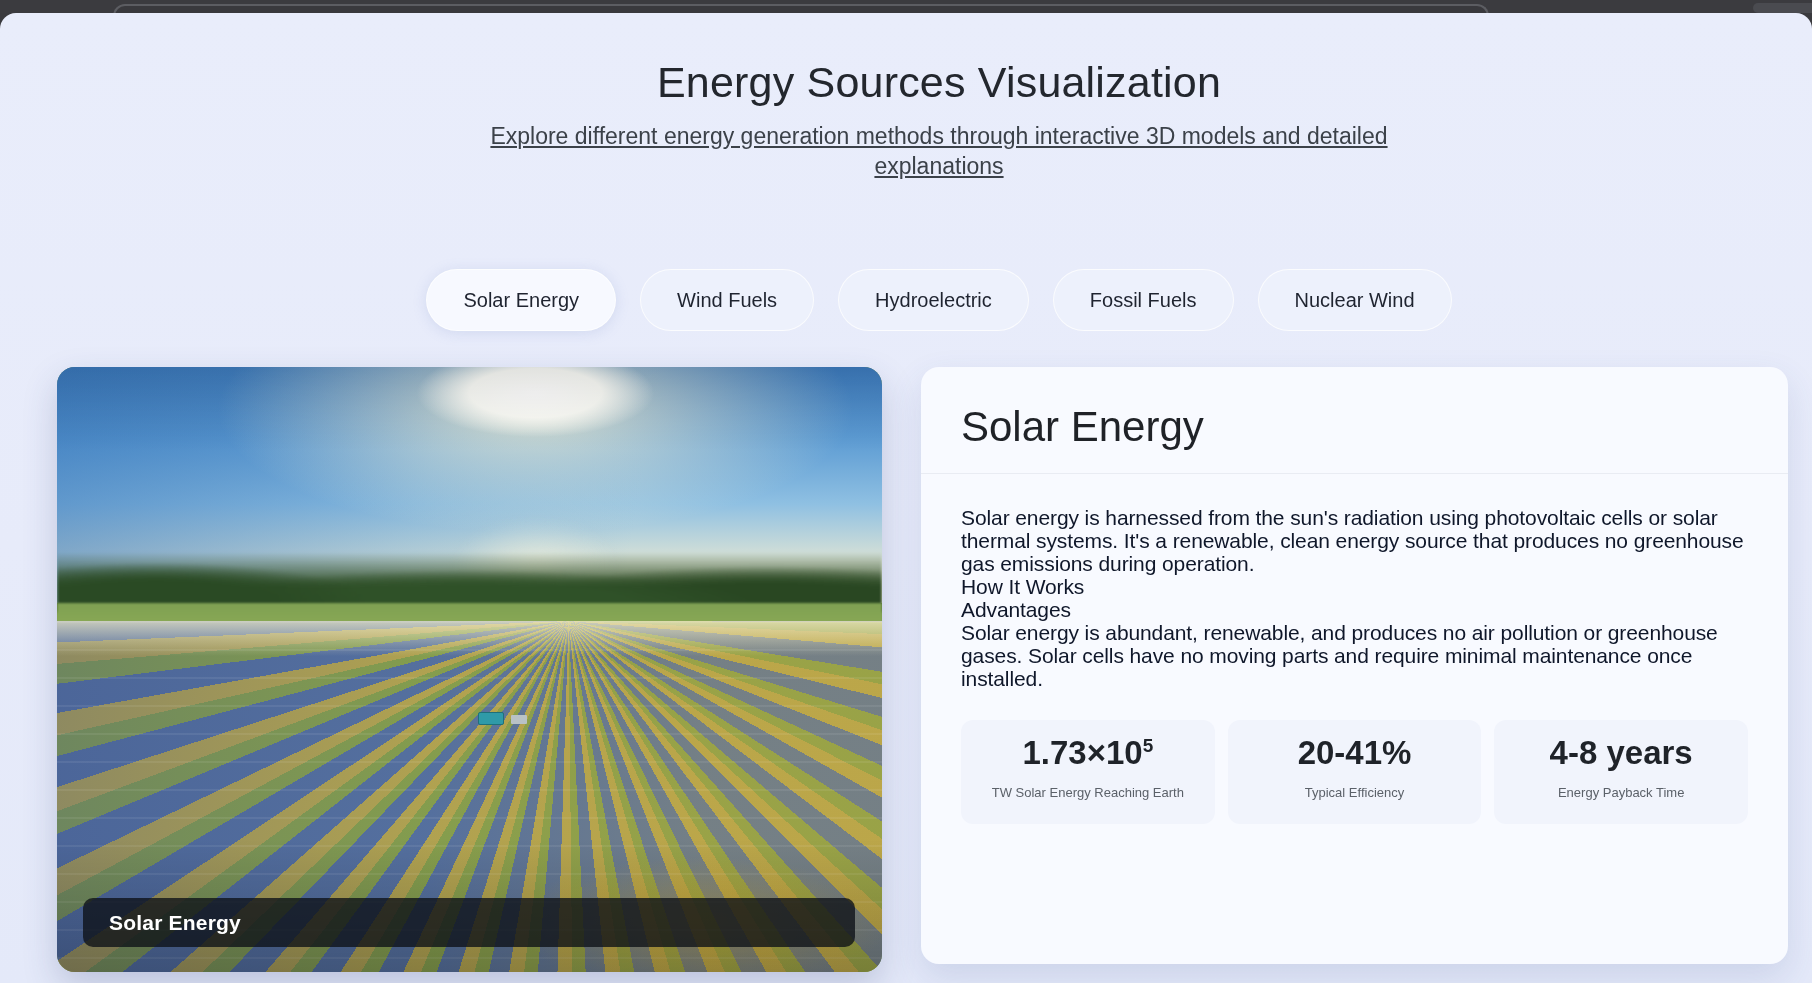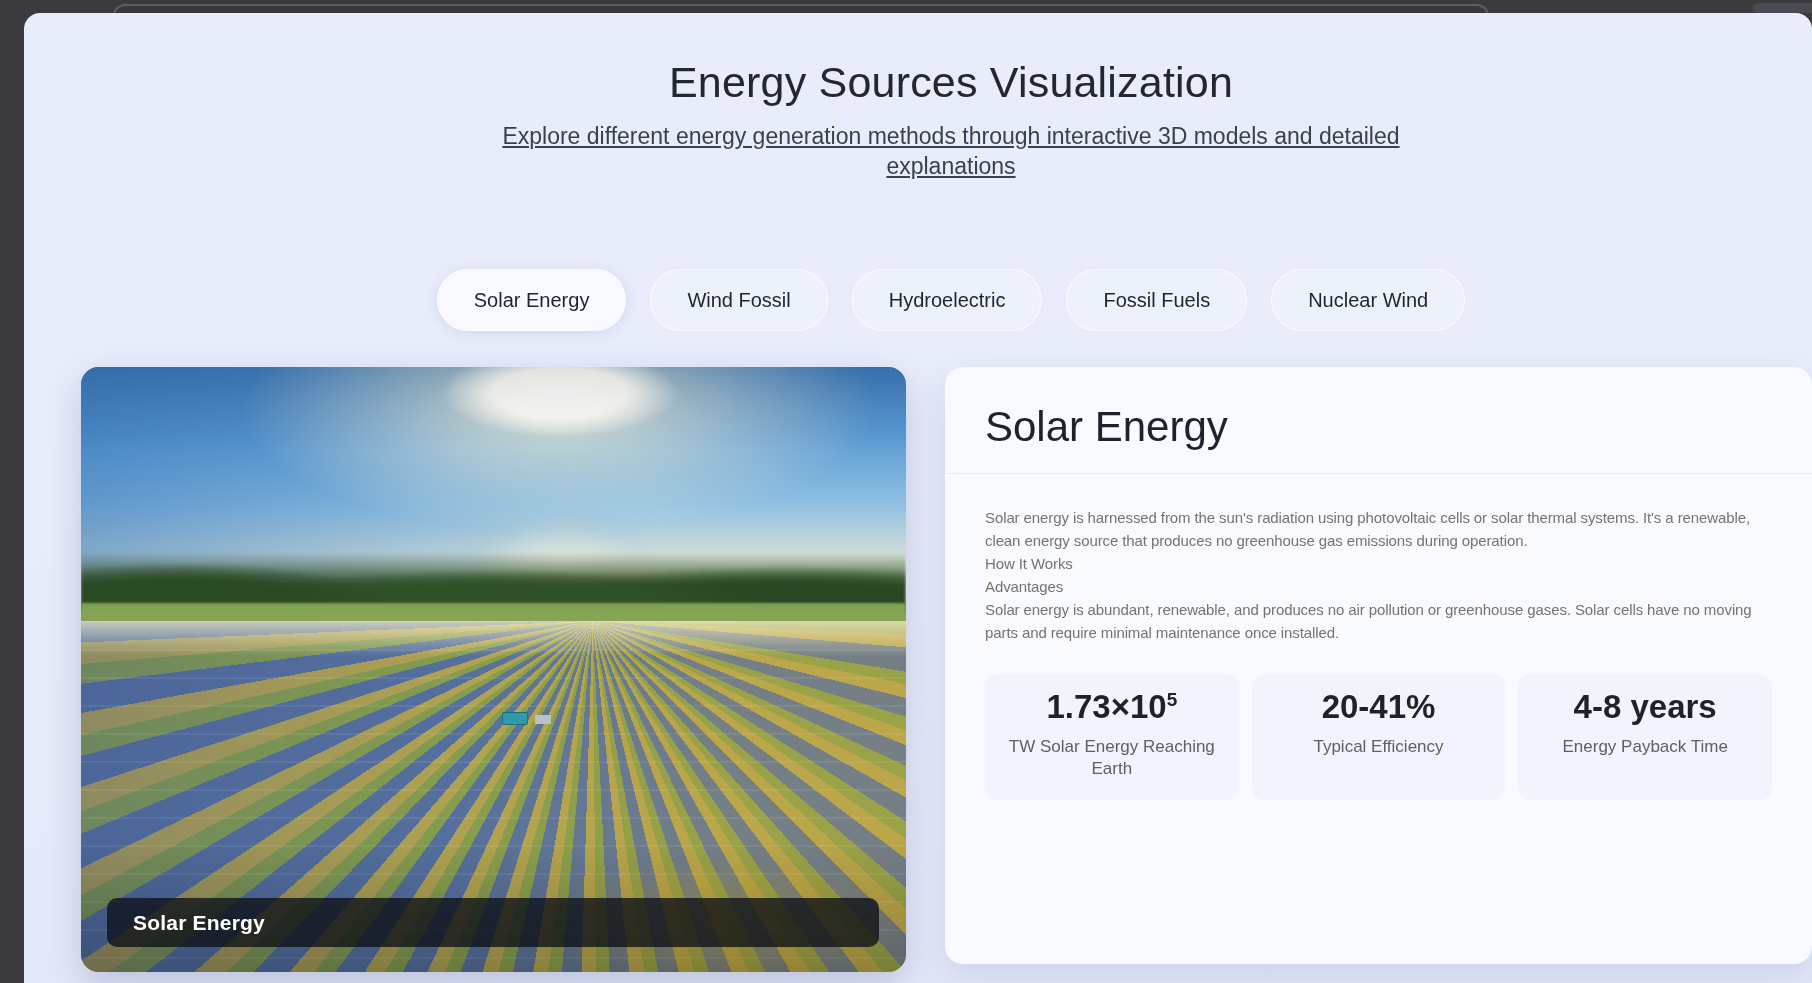--- a/index.html
+++ b/index.html
@@ -19,21 +19,21 @@
   }
   .tab-frag {
     position:absolute; left:1753px; right:0; top:3px; height:10px;
     background:#4a4b50; border-radius:8px 0 0 8px;
   }
 
   
   .page {
     position:relative; height:970px;
     background:linear-gradient(180deg,#e9edfb 0%, #e7ebfa 55%, #e4e9f9 100%);
-    border-radius:16px 16px 0 0; overflow:hidden;margin-left:24px;
+    border-radius:16px 16px 0 0; overflow:hidden;
   }
   .centerer { padding-left:66px; }
 
   header { padding-top:45px; text-align:center; }
   h1.title { font-size:43px; font-weight:400; color:#23272e; letter-spacing:.2px; }
   .subtitle {
     margin:14px auto 0; max-width:920px;
     font-size:23px; line-height:30px; color:#3b4149; font-weight:400;text-decoration:underline;
   }
 
@@ -116,48 +116,48 @@
 
   
   .detail-card {
     width:867px; height:597px; border-radius:18px; flex:0 0 auto;
     background:#f8faff; padding:30px 40px 0;
     box-shadow:0 14px 34px rgba(60,80,140,.14);
   }
   .detail-title { font-size:42px; font-weight:400; color:#1f2227; margin:6px 0 22px; }
   .divider { height:1px; background:#e9ecf3; margin:0 -40px; }
   .paragraphs { margin-top:32px; }
-  .paragraphs p { font-size:15px; line-height:23px; color:#737373; letter-spacing:-.1px; }
+  .paragraphs p { font-size:21px; line-height:23px; color:#0f172a; letter-spacing:-.1px; }
   .stats { margin-top:30px; display:flex; gap:13px; }
   .stat {
     flex:1; background:#f1f4fc; border-radius:12px;
     text-align:center; padding:14px 10px 20px;
   }
   .stat-value { font-size:33px; font-weight:700; color:#1f2329; }
   .stat-value sup { font-size:19px; font-weight:700; vertical-align:super; line-height:0; }
-  .stat-label { margin:10px auto 0; max-width:235px; font-size:17px; line-height:22px; color:#5b6169; }
+  .stat-label { margin:10px auto 0; max-width:235px; font-size:13px; line-height:22px; color:#5b6169; }
 </style>
 </head>
 <body>
 
 <div class="browser-bar">
   <div class="omnibox-top"></div>
   <div class="tab-frag"></div>
 </div>
 
 <div class="page">
   <div class="centerer">
     <header>
       <h1 class="title">Energy Sources Visualization</h1>
       <p class="subtitle">Explore different energy generation methods through interactive 3D models and detailed explanations</p>
     </header>
 
     <nav class="tabs">
       <button class="tab active">Solar Energy</button>
-      <button class="tab">Wind Fossil</button>
+      <button class="tab">Wind Fuels</button>
       <button class="tab">Hydroelectric</button>
       <button class="tab">Fossil Fuels</button>
       <button class="tab">Nuclear Wind</button>
     </nav>
   </div>
 
   <main class="main-row">
 
     <section class="photo-card">
       <div class="layer sky"></div>

